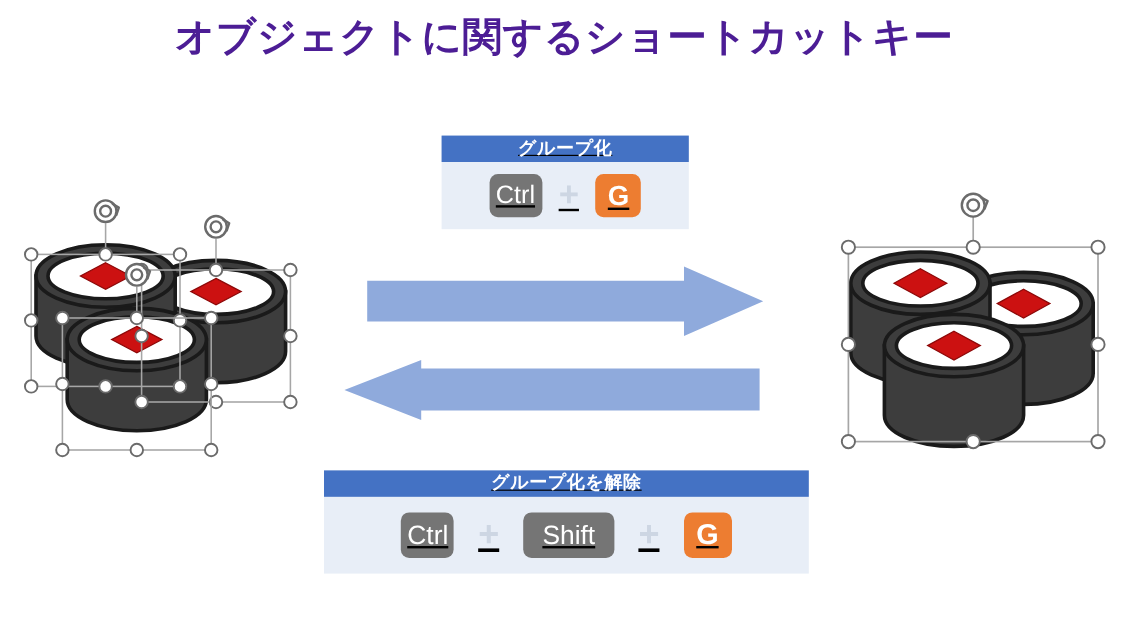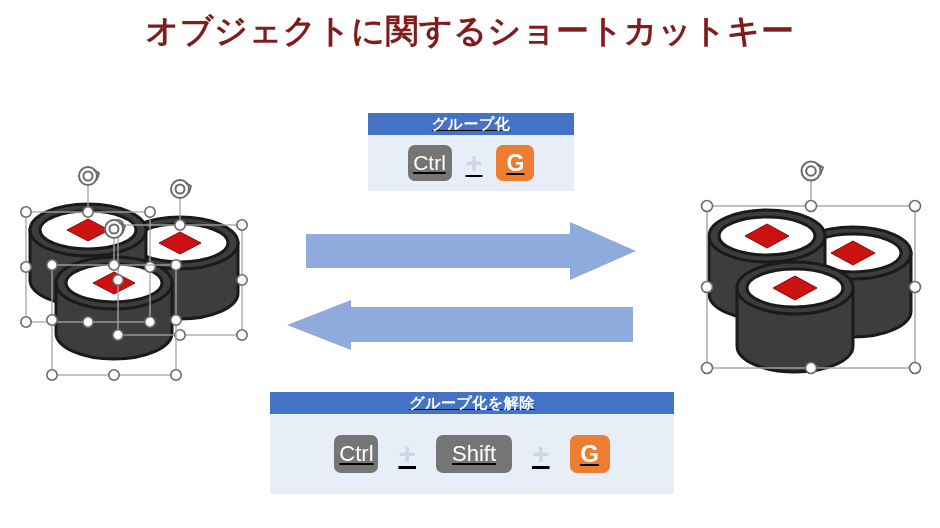--- a/index.html
+++ b/index.html
@@ -23,21 +23,21 @@
 
   
   #slide-title {
     position: absolute;
     left: 0;
     top: 8px;
     width: 940px;
     text-align: center;
     font-size: 33px;
     font-weight: bold;
-    color: #7f1d1d;
+    color: #4c1d95;
     letter-spacing: 0.5px;
     line-height: 46px;
     white-space: nowrap;
   }
 
   
   .shortcut-panel {
     position: absolute;
     background: #e8eef7;
     box-sizing: border-box;
@@ -96,21 +96,21 @@
   #panel-group .key-cap { height: 36px; font-size: 21px; }
   #panel-group .key-ctrl { width: 44px; }
   #panel-group .key-g { width: 38px; font-size: 23px; }
   #panel-group .key-plus { font-size: 29px; }
 
   
   #panel-ungroup {
     left: 270px;
     top: 392px;
     width: 404px;
-    height: 102px;
+    height: 86px;
   }
   #panel-ungroup .panel-body { gap: 20px; }
   #panel-ungroup .key-cap { height: 38px; font-size: 22px; }
   #panel-ungroup .key-ctrl { width: 44px; }
   #panel-ungroup .key-shift { width: 76px; }
   #panel-ungroup .key-g { width: 40px; font-size: 24px; }
   #panel-ungroup .key-plus { font-size: 30px; }
 
   
   .arrow-svg {

